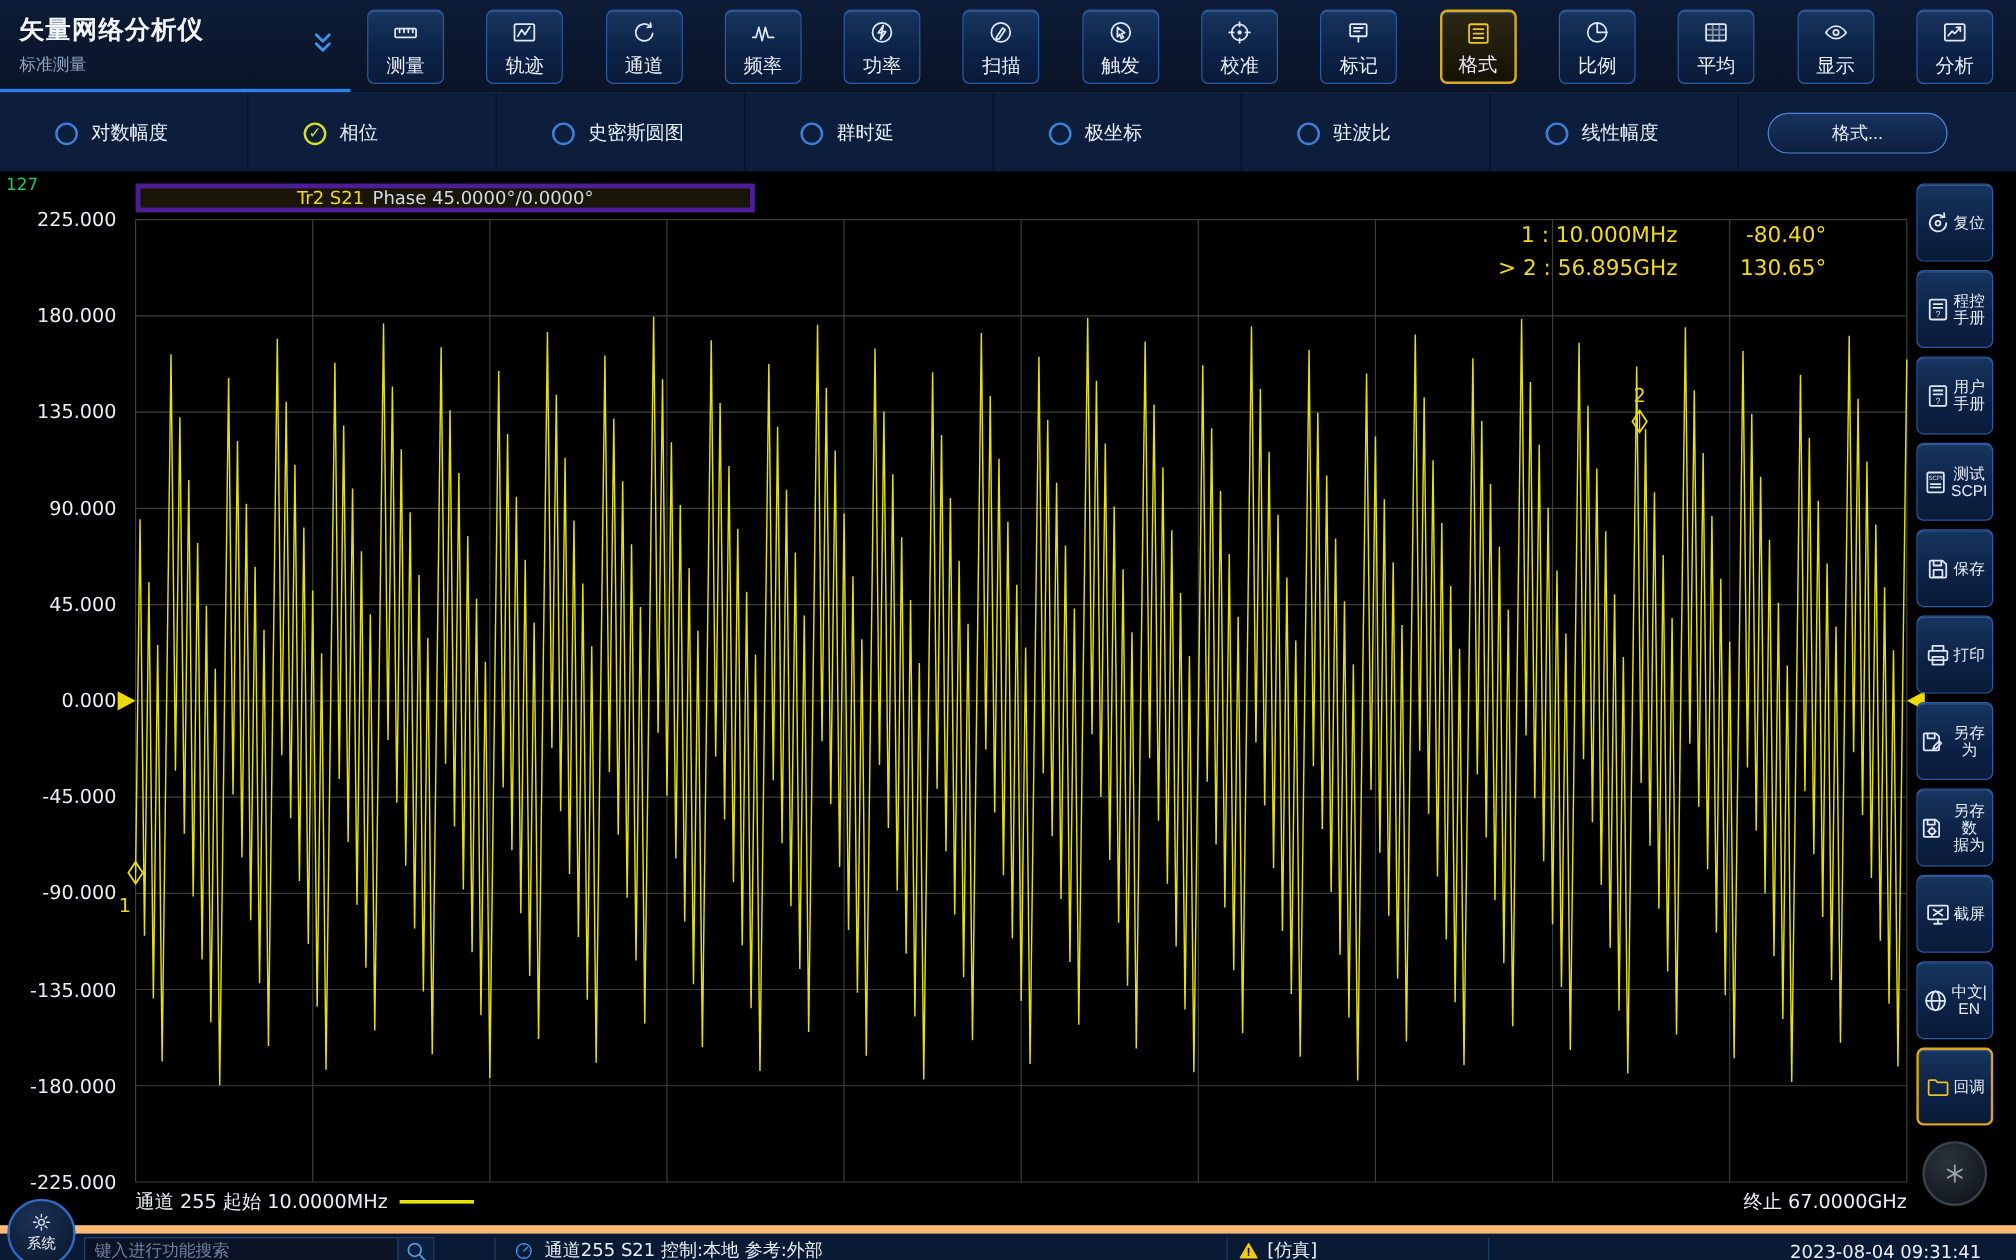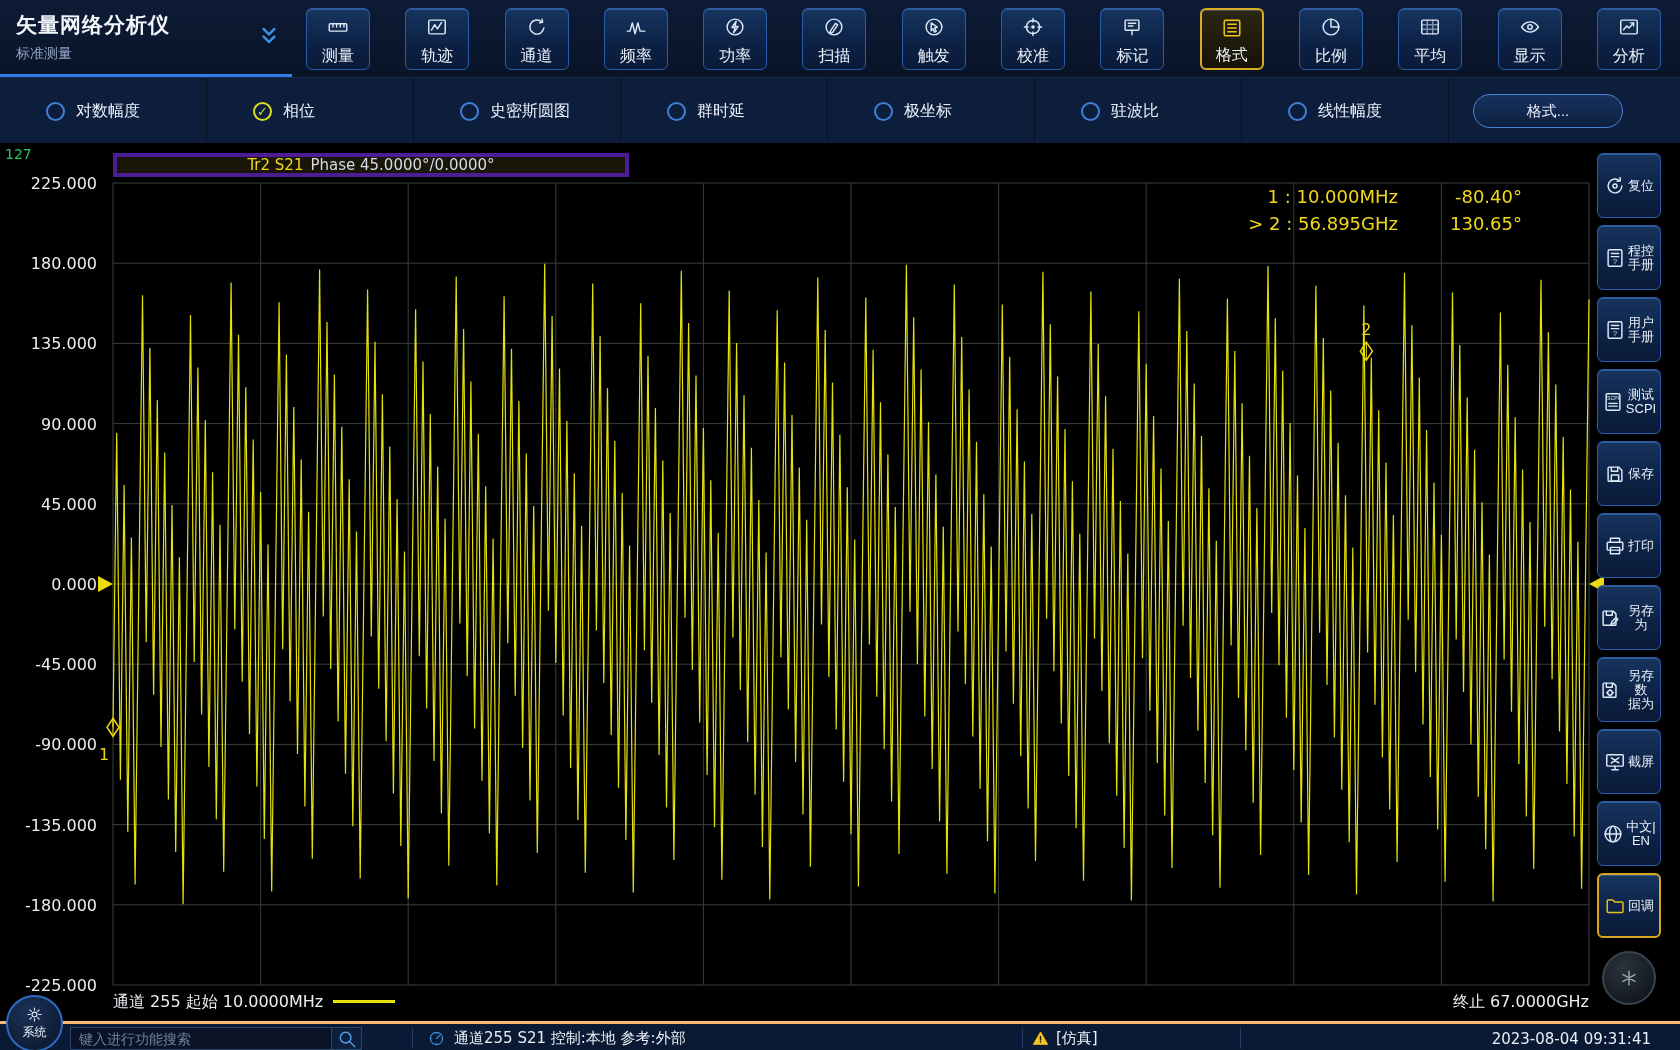--- a/index.html
+++ b/index.html
@@ -68,21 +68,21 @@
           padding:4px 1px;color:#e9eff8}
   .sb-btn .icon{color:#dfe8f5}
   .sb-label{font-size:13px;line-height:14px;text-align:center}
   .sb-btn.active{border:2px solid #dba421}
   .sb-btn.active .icon{color:#eac11e}
   .knob{position:absolute;left:1602px;top:951px;width:54px;height:54px;border-radius:50%;cursor:pointer;
         border:2px solid #3a434d;background:radial-gradient(circle at 38% 30%,#2a333d,#0c1014);
         display:flex;align-items:center;justify-content:center;color:#9aa5ad}
 
   
-  .statusbar{position:absolute;left:0;top:1021px;width:1680px;height:29px;background:#0b1a34;border-top:3px solid #fdba74}
+  .statusbar{position:absolute;left:0;top:1021px;width:1680px;height:29px;background:#0b1a34;border-top:7px solid #fdba74}
   .sys-btn{position:absolute;left:6px;top:-29px;width:57px;height:57px;border-radius:50%;cursor:pointer;z-index:5;
            border:2px solid #2f6ac2;background:radial-gradient(circle at 40% 30%,#1b3158,#0a1628);
            display:flex;flex-direction:column;align-items:center;justify-content:center;gap:1px;color:#eef3fb}
   .sys-btn .icon{color:#dfe8f5}
   .sys-label{font-size:12px}
   .search-wrap{position:absolute;left:70px;top:3px;width:292px;height:23px;display:flex;
                border:1px solid #27456f;background:#091325}
   .search-input{flex:1;background:transparent;border:none;outline:none;color:#cfe0f2;font-size:14px;padding:0 8px;
                 font-family:"DejaVu Sans","Liberation Sans",sans-serif}
   .search-input::placeholder{color:#6e82a0}

